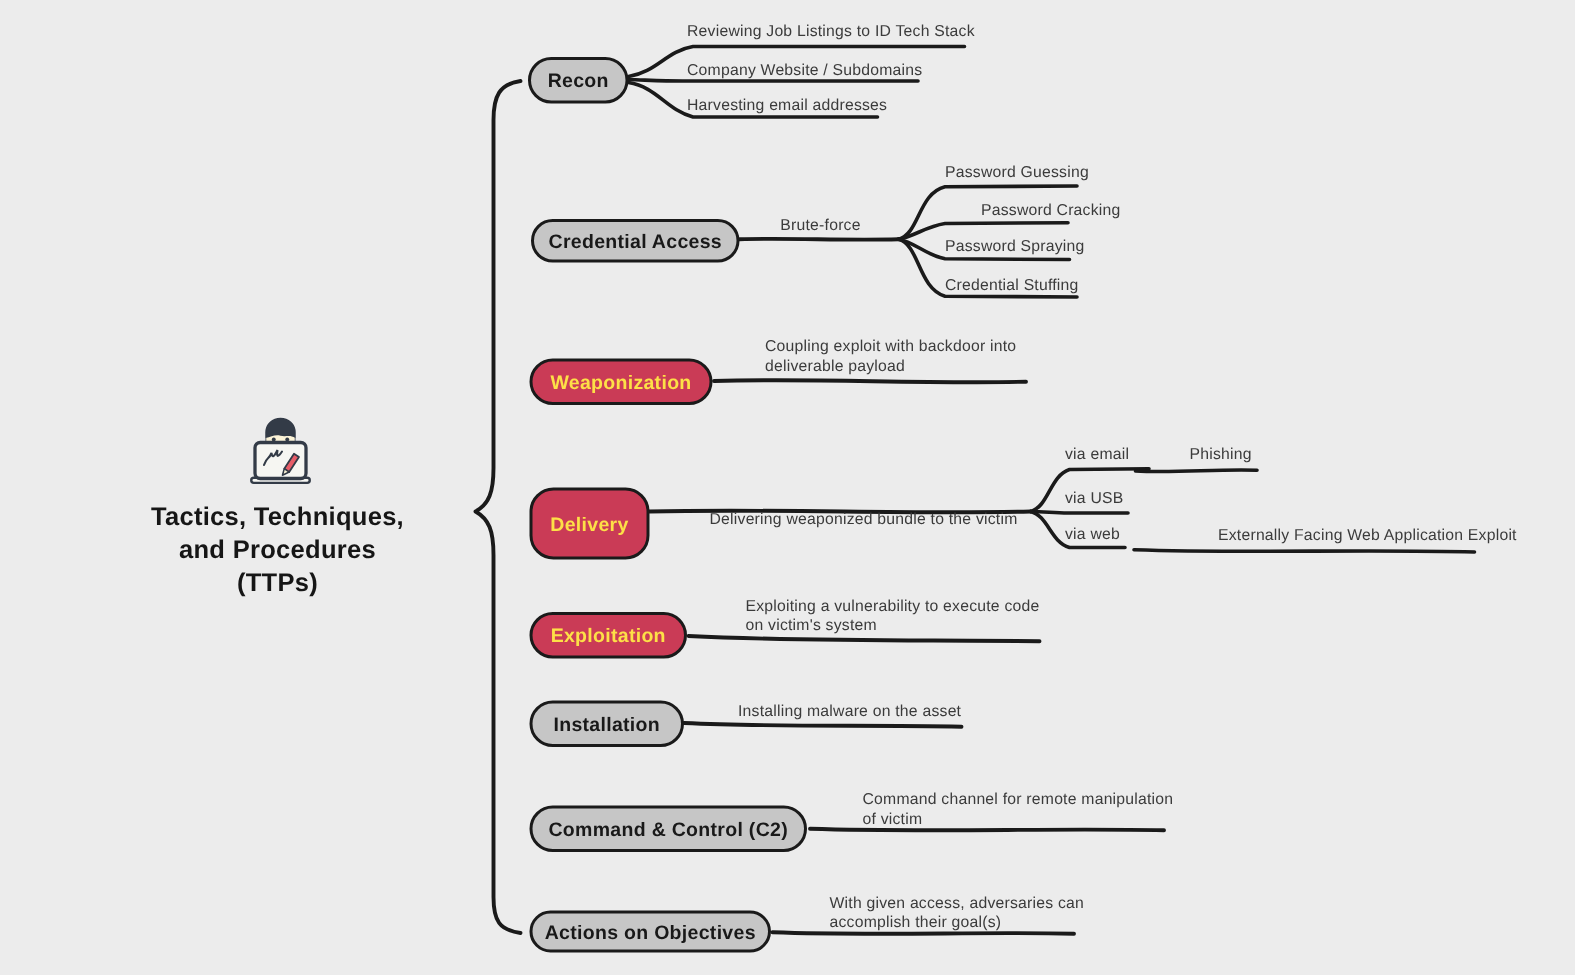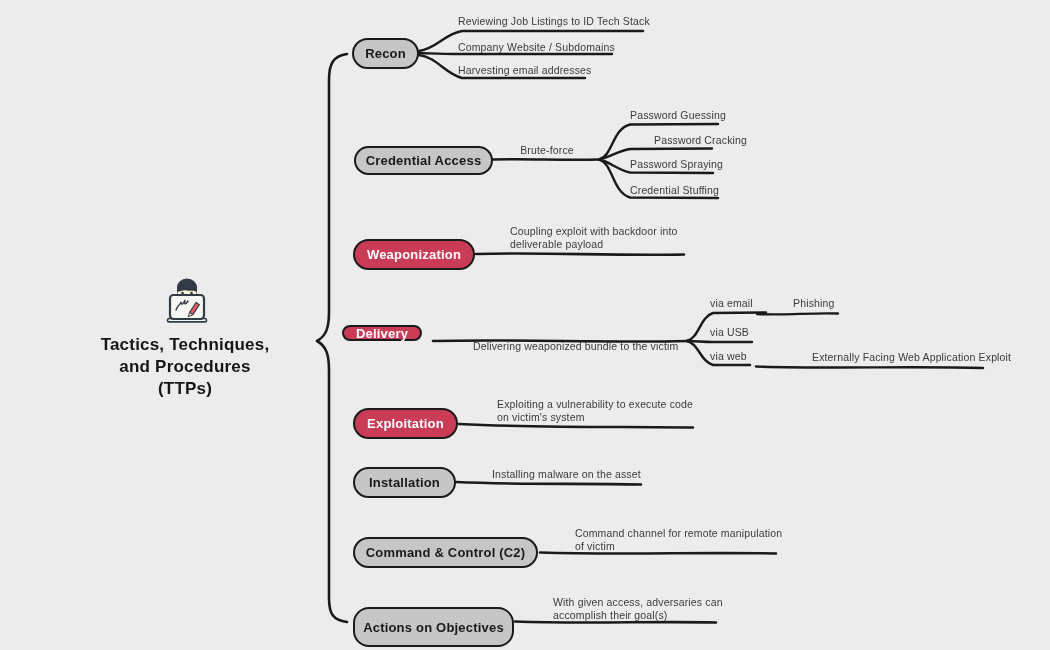--- a/index.html
+++ b/index.html
@@ -21,21 +21,21 @@
   #connector-layer path{stroke:var(--stroke);fill:none;stroke-linecap:round;stroke-linejoin:round;}
   .w24{stroke-width:2.4;}
   .w26{stroke-width:2.6;}
   .node{
     position:absolute;display:flex;align-items:center;justify-content:center;
     border:2.6px solid var(--stroke);border-radius:16px;
     font-weight:bold;font-size:13px;letter-spacing:.2px;
     box-sizing:border-box;white-space:nowrap;cursor:pointer;
   }
   .node.gray{background:var(--gray-node);color:#191919;}
-  .node.red{background:var(--red-node);color:#ffffff;}
+  .node.red{background:var(--red-node);color:#fde047;}
   .leaf{
     position:absolute;font-size:10.5px;line-height:12.5px;color:var(--leaf-text);
     letter-spacing:.15px;white-space:pre-line;cursor:pointer;
   }
   .leaf.center{text-align:center;}
   .root-title{
     position:absolute;left:75px;top:334px;width:220px;text-align:center;
     font-weight:bold;font-size:17px;line-height:22px;color:#161616;
     white-space:pre-line;cursor:pointer;letter-spacing:.2px;
   }
@@ -99,25 +99,25 @@
     <path d="M26.5,39.5 L33,29.5 L36.3,31.7 L29.8,41.7 Z" fill="#E75D68" stroke="#333B47" stroke-width="1.2" stroke-linejoin="round"></path>
     <path d="M26.5,39.5 L29.8,41.7 L25.3,43.8 Z" fill="#FBF3D7" stroke="#333B47" stroke-width="1" stroke-linejoin="round"></path>
   </svg>
   <div class="root-title">Tactics, Techniques,
 and Procedures
 (TTPs)</div>
 
   <div class="node gray" style="left:352px;top:38px;width:67px;height:31px;">Recon</div>
   <div class="node gray" style="left:354px;top:146px;width:139px;height:29px;">Credential Access</div>
   <div class="node red" style="left:353px;top:239px;width:122px;height:31px;">Weaponization</div>
-  <div class="node red" style="left:342px;top:325px;width:80px;height:16px;">Delivery</div>
+  <div class="node red" style="left:353px;top:325px;width:80px;height:48px;">Delivery</div>
   <div class="node gray" style="left:353px;top:467px;width:103px;height:31px;">Installation</div>
   <div class="node red" style="left:353px;top:408px;width:105px;height:31px;">Exploitation</div>
   <div class="node gray" style="left:353px;top:537px;width:185px;height:31px;">Command &amp; Control (C2)</div>
-  <div class="node gray" style="left:353px;top:607px;width:161px;height:40px;">Actions on Objectives</div>
+  <div class="node gray" style="left:353px;top:607px;width:161px;height:28px;">Actions on Objectives</div>
 
   <div class="leaf" style="left:458px;top:15px;">Reviewing Job Listings to ID Tech Stack</div>
   <div class="leaf" style="left:458px;top:41px;">Company Website / Subdomains</div>
   <div class="leaf" style="left:458px;top:64px;">Harvesting email addresses</div>
 
   <div class="leaf center" style="left:494px;top:128px;width:106px;margin-top:16px;">Brute-force</div>
   <div class="leaf" style="left:630px;top:109px;">Password Guessing</div>
   <div class="leaf" style="left:630px;top:134px;padding-left:24px;">Password Cracking</div>
   <div class="leaf" style="left:630px;top:158px;">Password Spraying</div>
   <div class="leaf" style="left:630px;top:184px;">Credential Stuffing</div>

